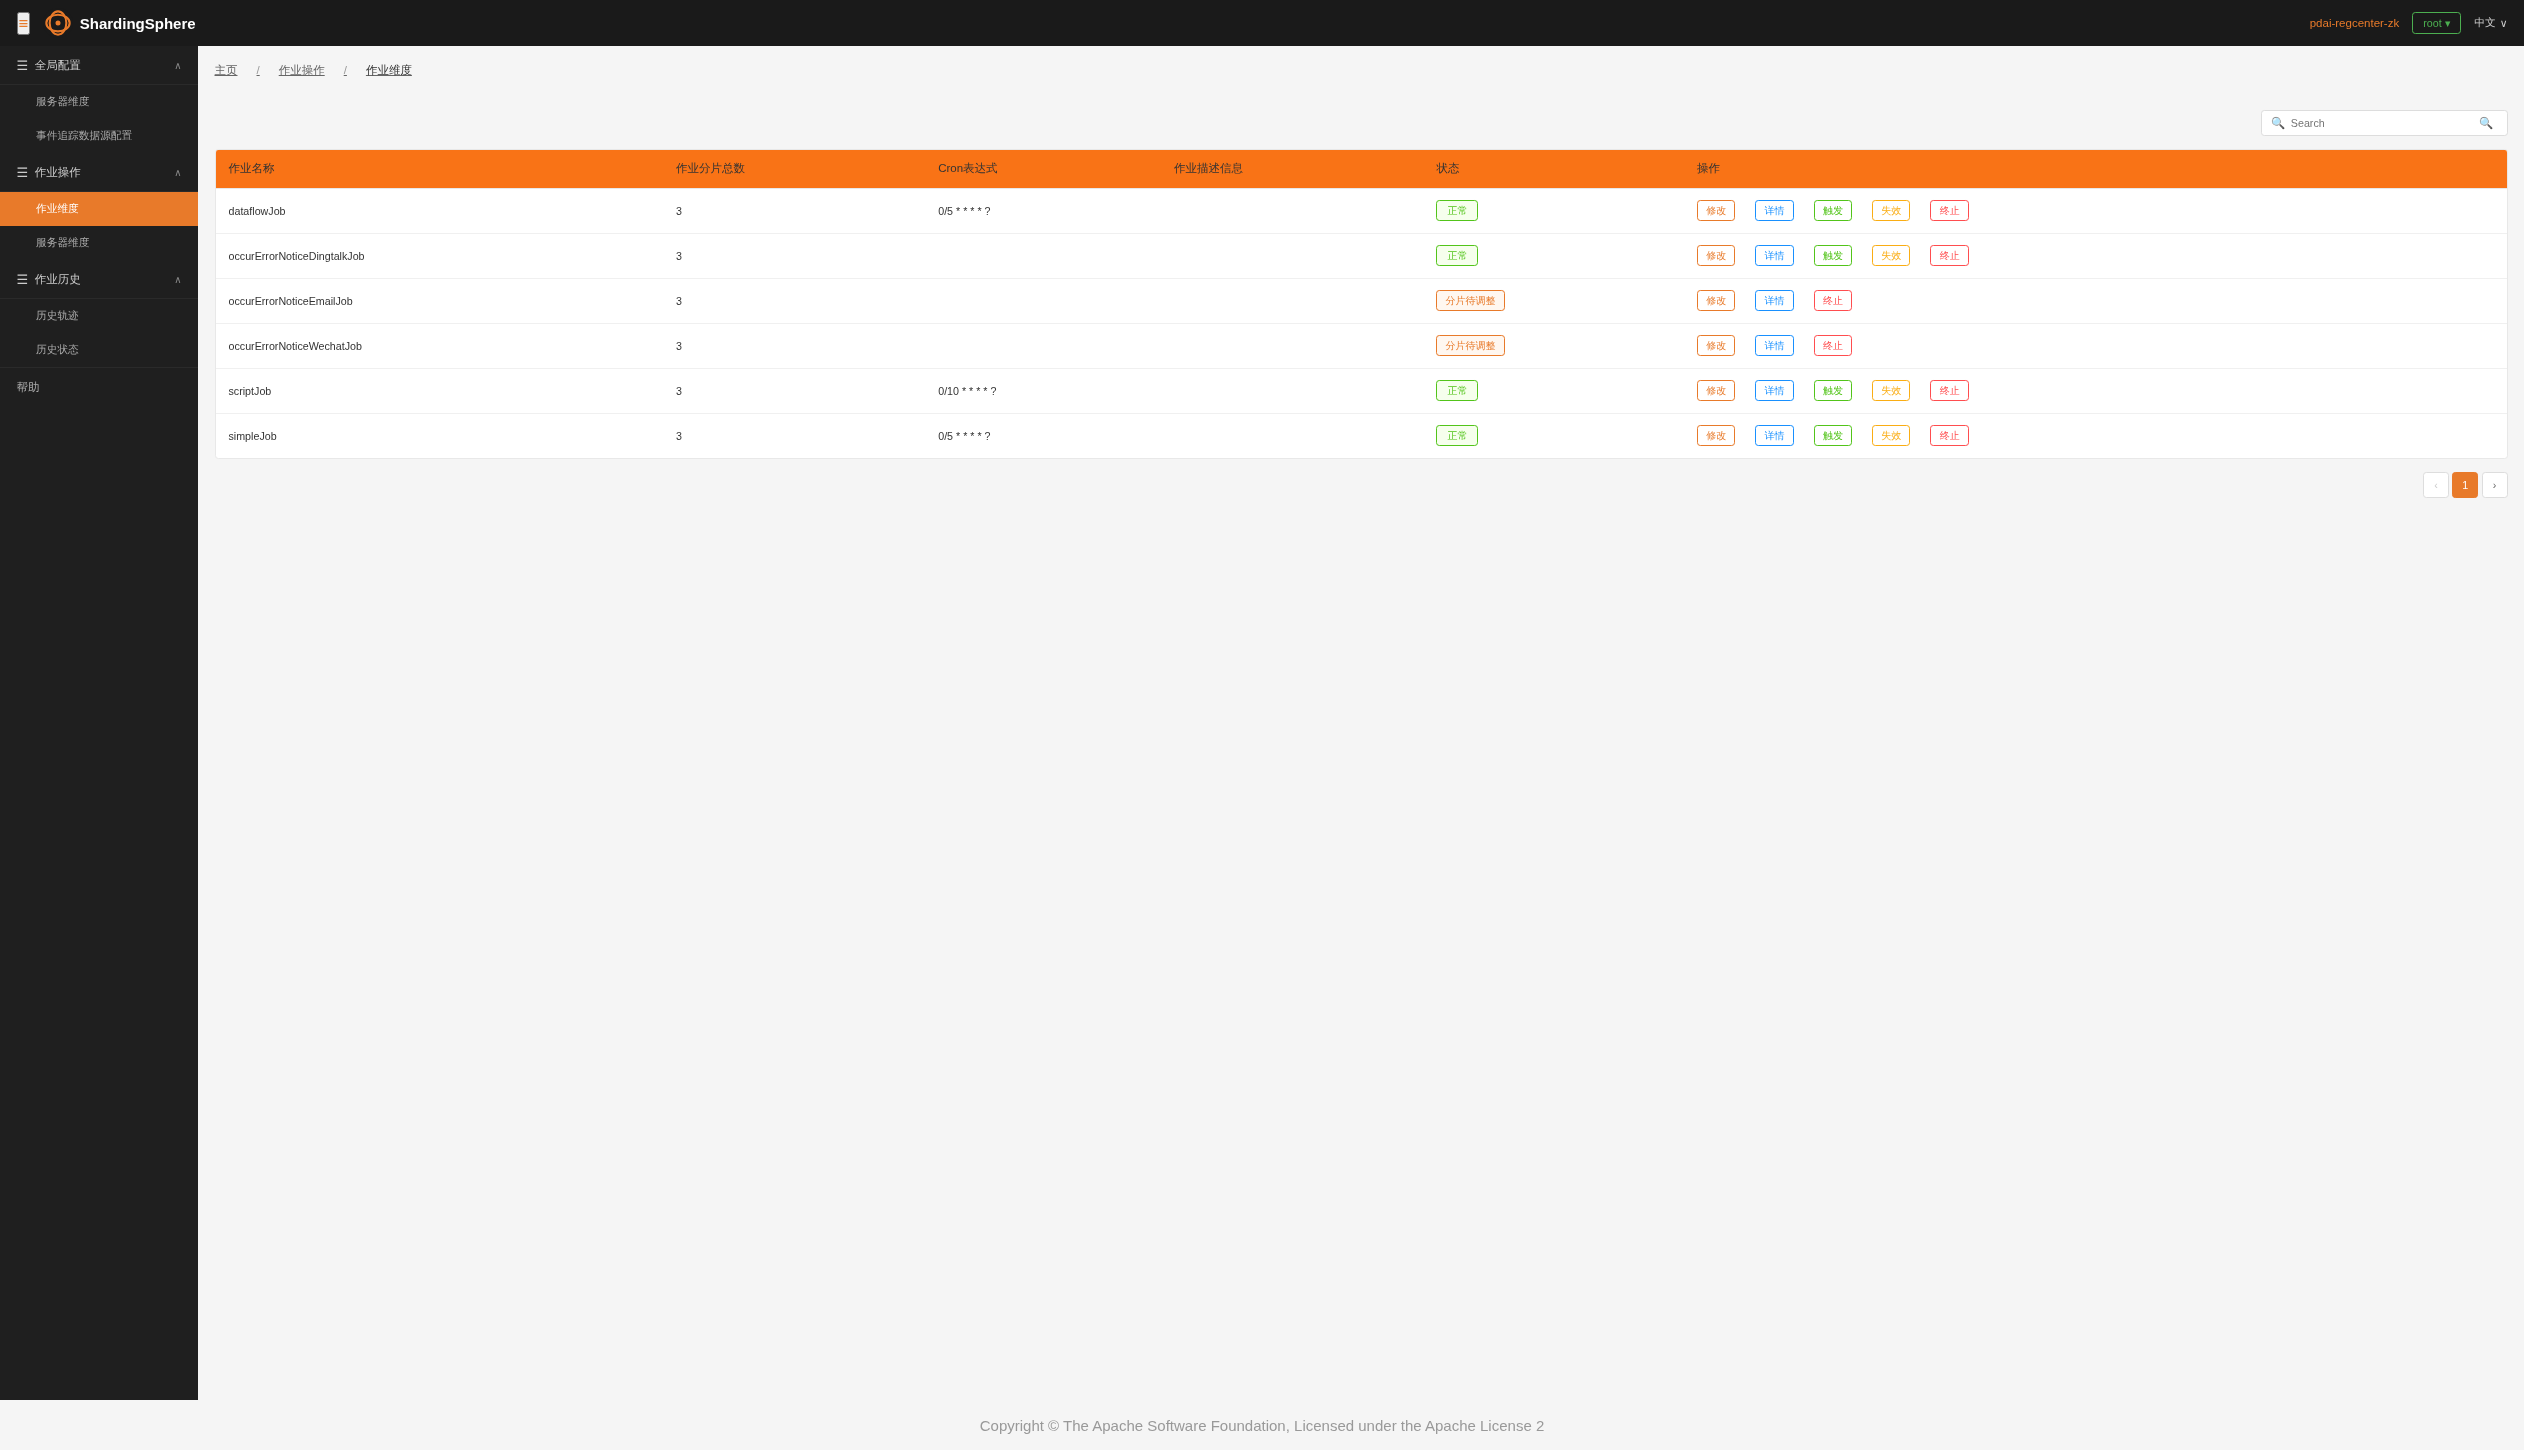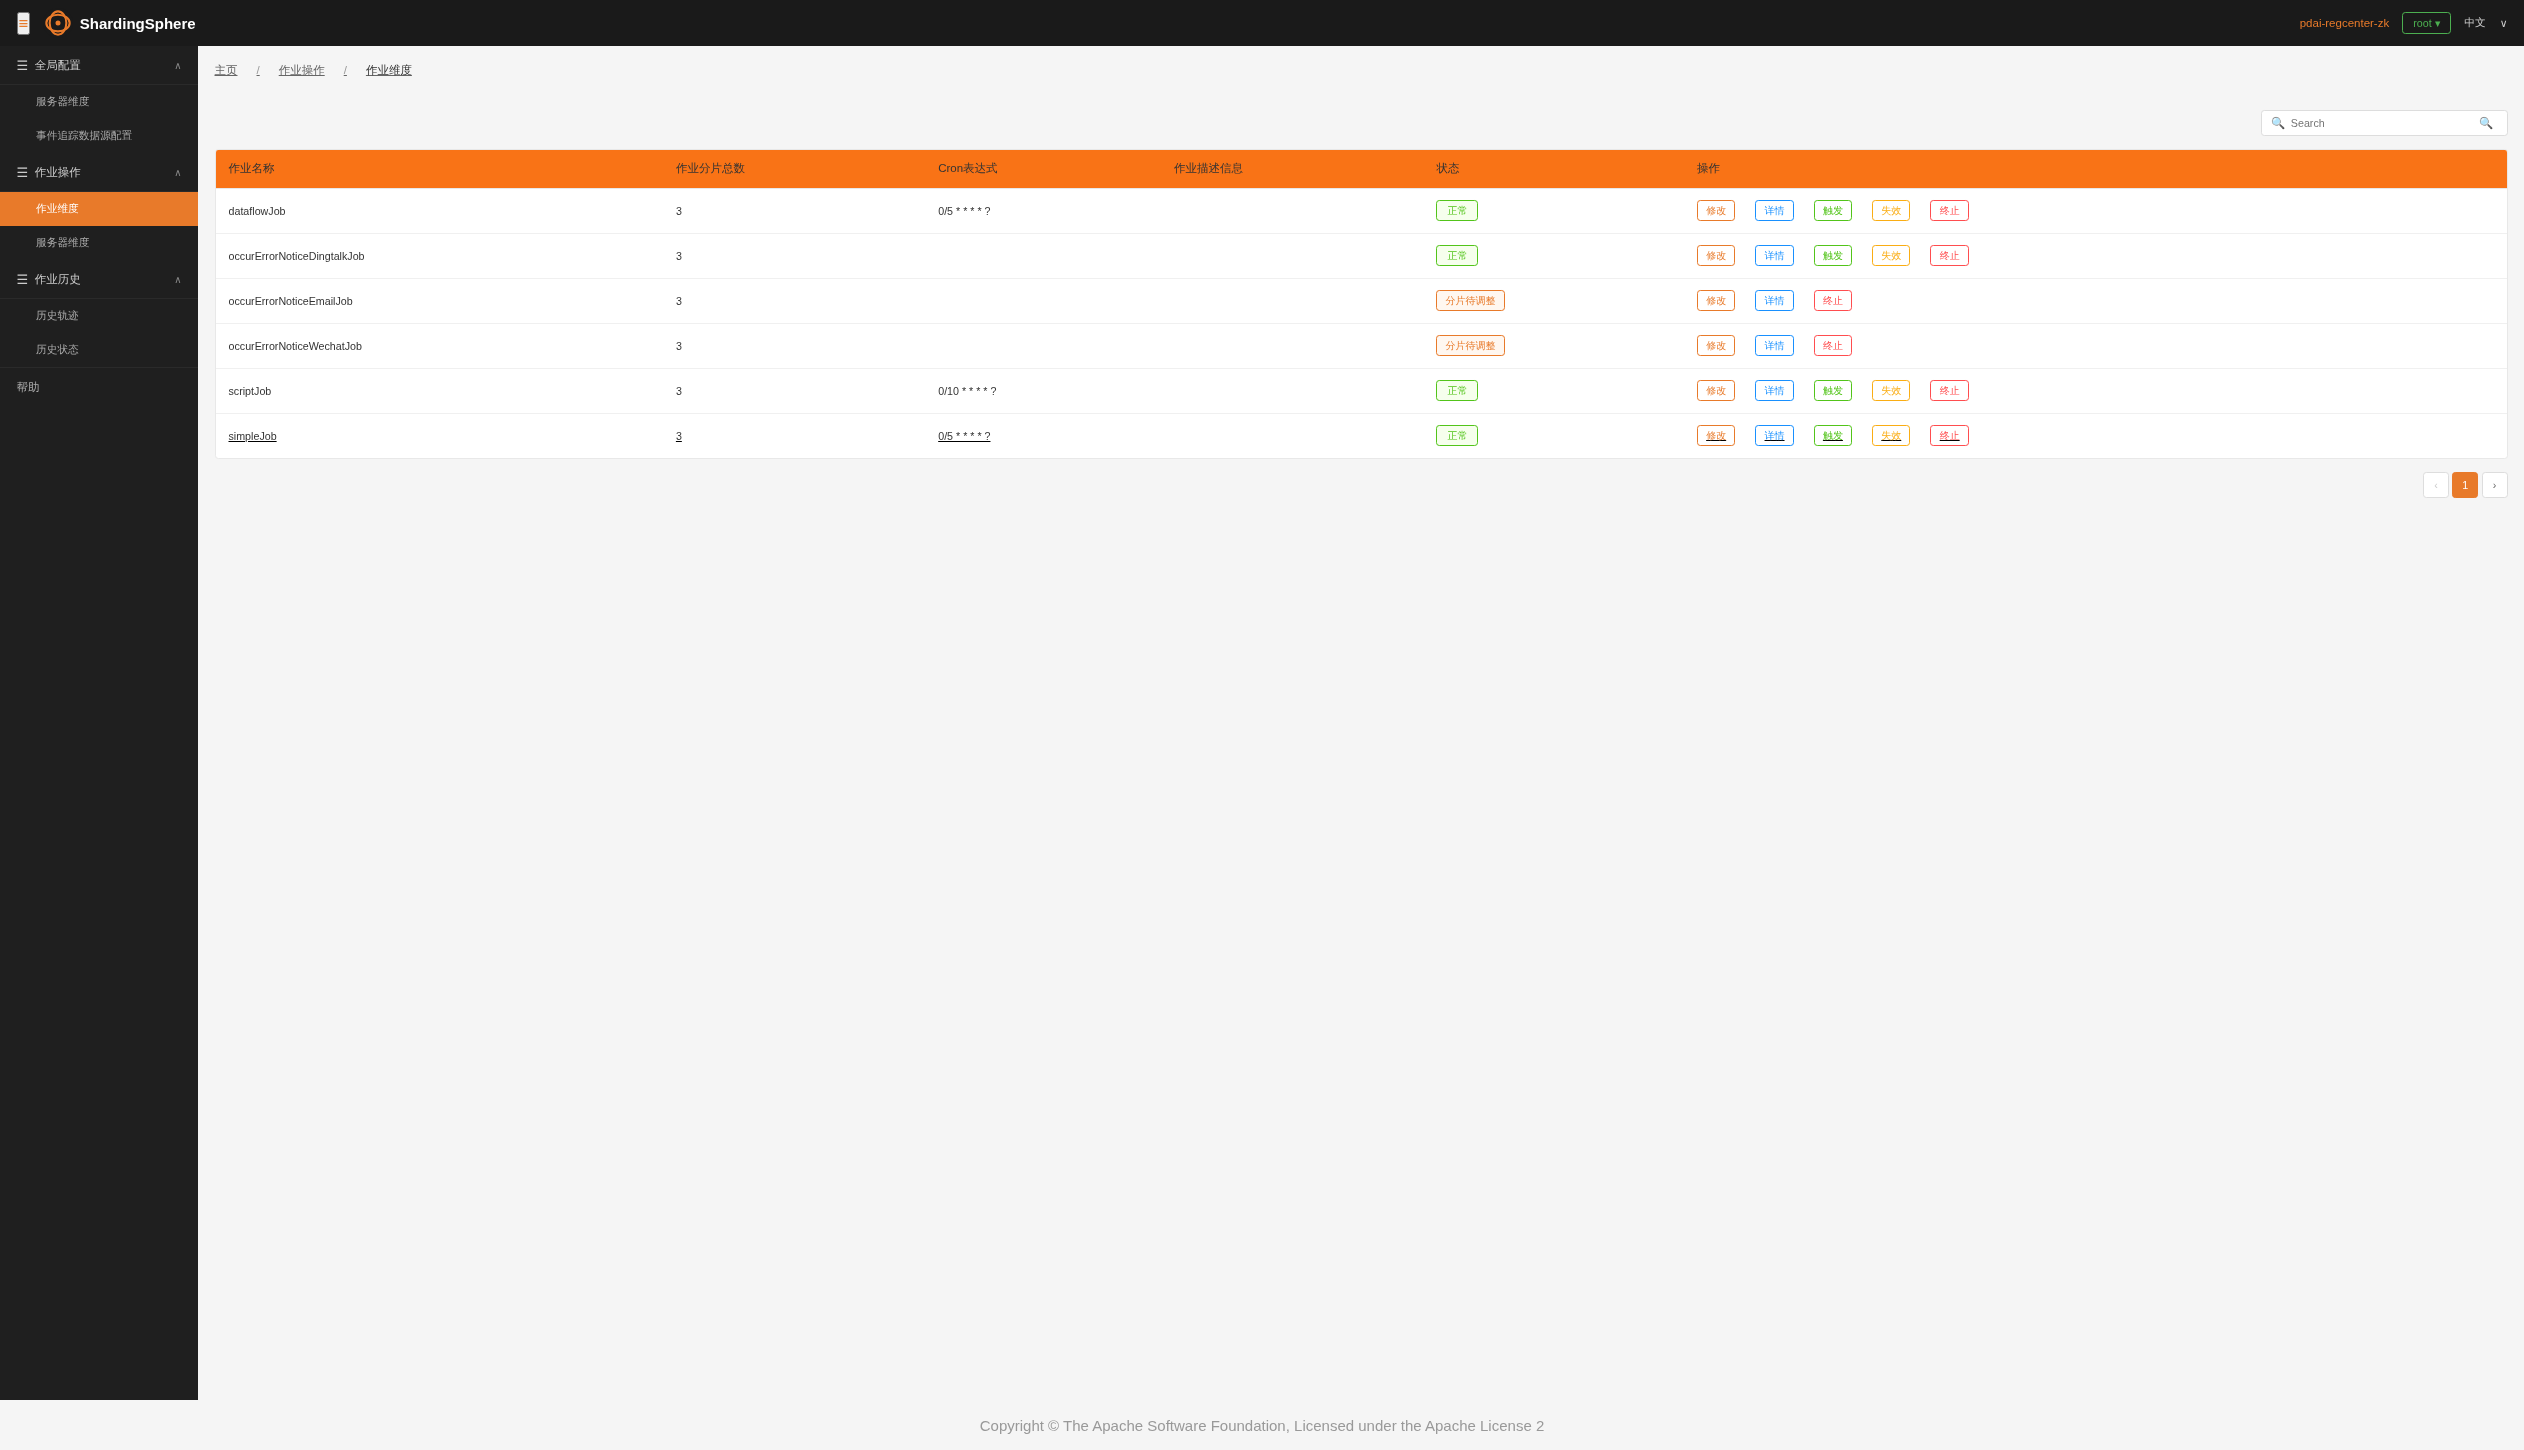--- a/index.html
+++ b/index.html
@@ -15,21 +15,21 @@
 
     
     .header-left { display: flex; align-items: center; gap: 13px; }
     .logo-area { display: flex; align-items: center; gap: 6.6px; }
     .logo-icon { width: 30px; height: 30px; }
     .logo-text { color: #fff; font-size: 15px; font-weight: 600; }
     .menu-toggle { color: #e87a2a; font-size: 16.5px; cursor: pointer; }
     .header-right { display: flex; align-items: center; gap: 13px; }
     .reg-center { color: #e87a2a; font-size: 11.5px; cursor: pointer; }
     .user-btn { background: transparent; border: 0.8px solid #4caf50; color: #4caf50; padding: 3.3px 10px; border-radius: 3.3px; cursor: pointer; font-size: 10.7px; display: flex; align-items: center; gap: 3.3px; }
-    .lang-btn { color: #ccc; font-size: 10.7px; cursor: pointer; display: flex; align-items: center; gap: 14px; }
+    .lang-btn { color: #ccc; font-size: 10.7px; cursor: pointer; display: flex; align-items: center; gap: 4px; }
 
     
     .sidebar-section { padding: 0; }
     .sidebar-group-header { display: flex; align-items: center; justify-content: space-between; padding: 11.5px 16.5px; color: #ccc; font-size: 11.5px; cursor: pointer; border-bottom: 0.8px solid #2a2a2a; }
     .sidebar-item { padding: 10px 16.5px 10px 36px; color: #aaa; font-size: 10.7px; cursor: pointer; }
     .sidebar-item.active { background: #e87a2a; color: #fff; }
     .sidebar-help { padding: 11.5px 16.5px; color: #aaa; font-size: 11.5px; cursor: pointer; border-top: 0.8px solid #2a2a2a; }
     .chevron { font-size: 10px; color: #888; }
 
     
@@ -43,21 +43,21 @@
     .search-input-wrap { display: flex; align-items: center; border: 0.8px solid #ddd; border-radius: 3.3px; background: #fff; padding: 5px 10px; width: 247px; }
     .search-input-wrap input { border: none; outline: none; font-size: 10.7px; color: #333; flex: 1; background: transparent; }
     .search-icon-btn { background: none; border: none; cursor: pointer; color: #999; font-size: 11.5px; padding: 0 3.3px; }
 
     
     .table-wrap { background: #fff; border-radius: 3.3px; overflow: hidden; border: 0.8px solid #e8e8e8; }
     table { width: 100%; border-collapse: collapse; }
     thead tr { background: #f97316; }
     thead th { padding: 11.5px 13px; text-align: left; font-weight: 500; color: #333; font-size: 11.5px; border-bottom: 0.8px solid #e8e8e8; }
     tbody tr { border-bottom: 0.8px solid #f0f0f0; }
-    tbody tr:last-child { border-bottom: none; text-decoration: underline; }
+    tbody tr:last-child { border-bottom: none; }
     tbody td { padding: 11.5px 13px; color: #333; font-size: 10.7px; vertical-align: middle; }
 
     
     .badge-normal { display: inline-block; padding: 2.5px 10px; border: 0.8px solid #52c41a; color: #52c41a; border-radius: 3.3px; font-size: 10px; background: #f6ffed; }
     .badge-pending { display: inline-block; padding: 2.5px 8.2px; border: 0.8px solid #e87a2a; color: #e87a2a; border-radius: 3.3px; font-size: 10px; background: #fff7f0; }
 
     
     .action-btns { display: flex; gap: 20px; flex-wrap: wrap; }
     .btn-edit { padding: 2.5px 8.2px; border: 0.8px solid #e87a2a; color: #e87a2a; background: #fff; border-radius: 3.3px; font-size: 10px; cursor: pointer; }
     .btn-detail { padding: 2.5px 8.2px; border: 0.8px solid #1890ff; color: #1890ff; background: #fff; border-radius: 3.3px; font-size: 10px; cursor: pointer; }

